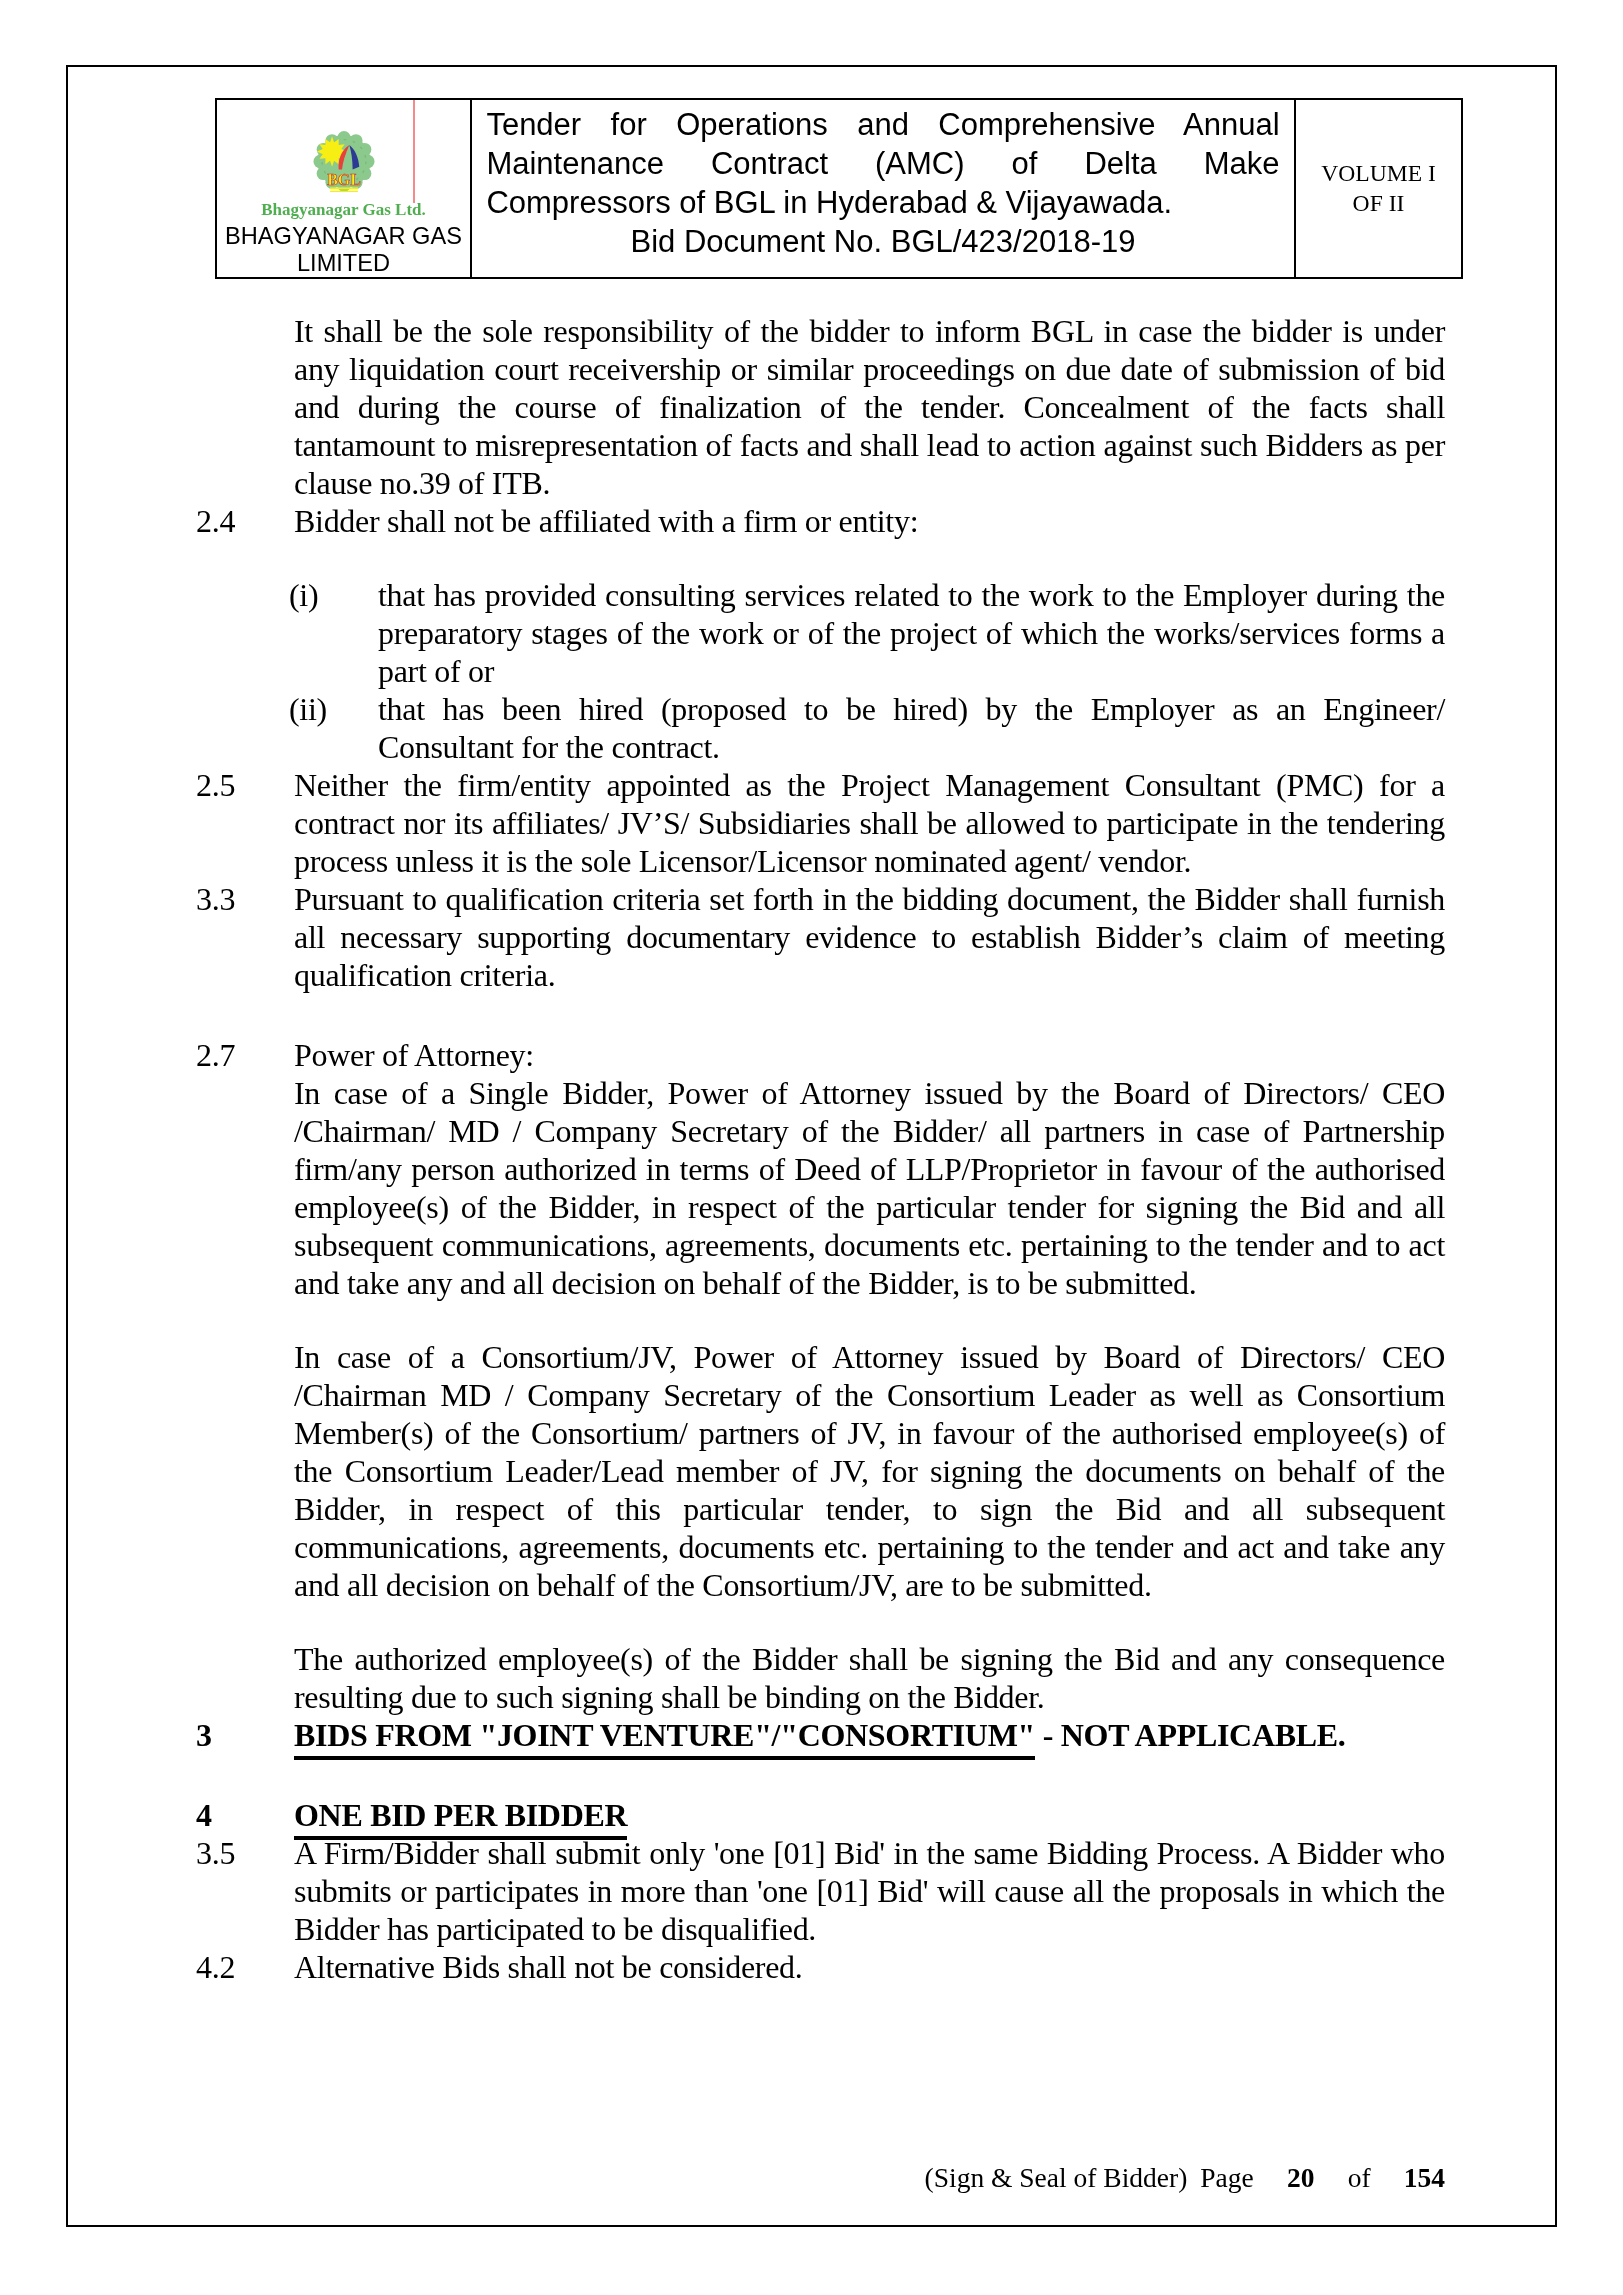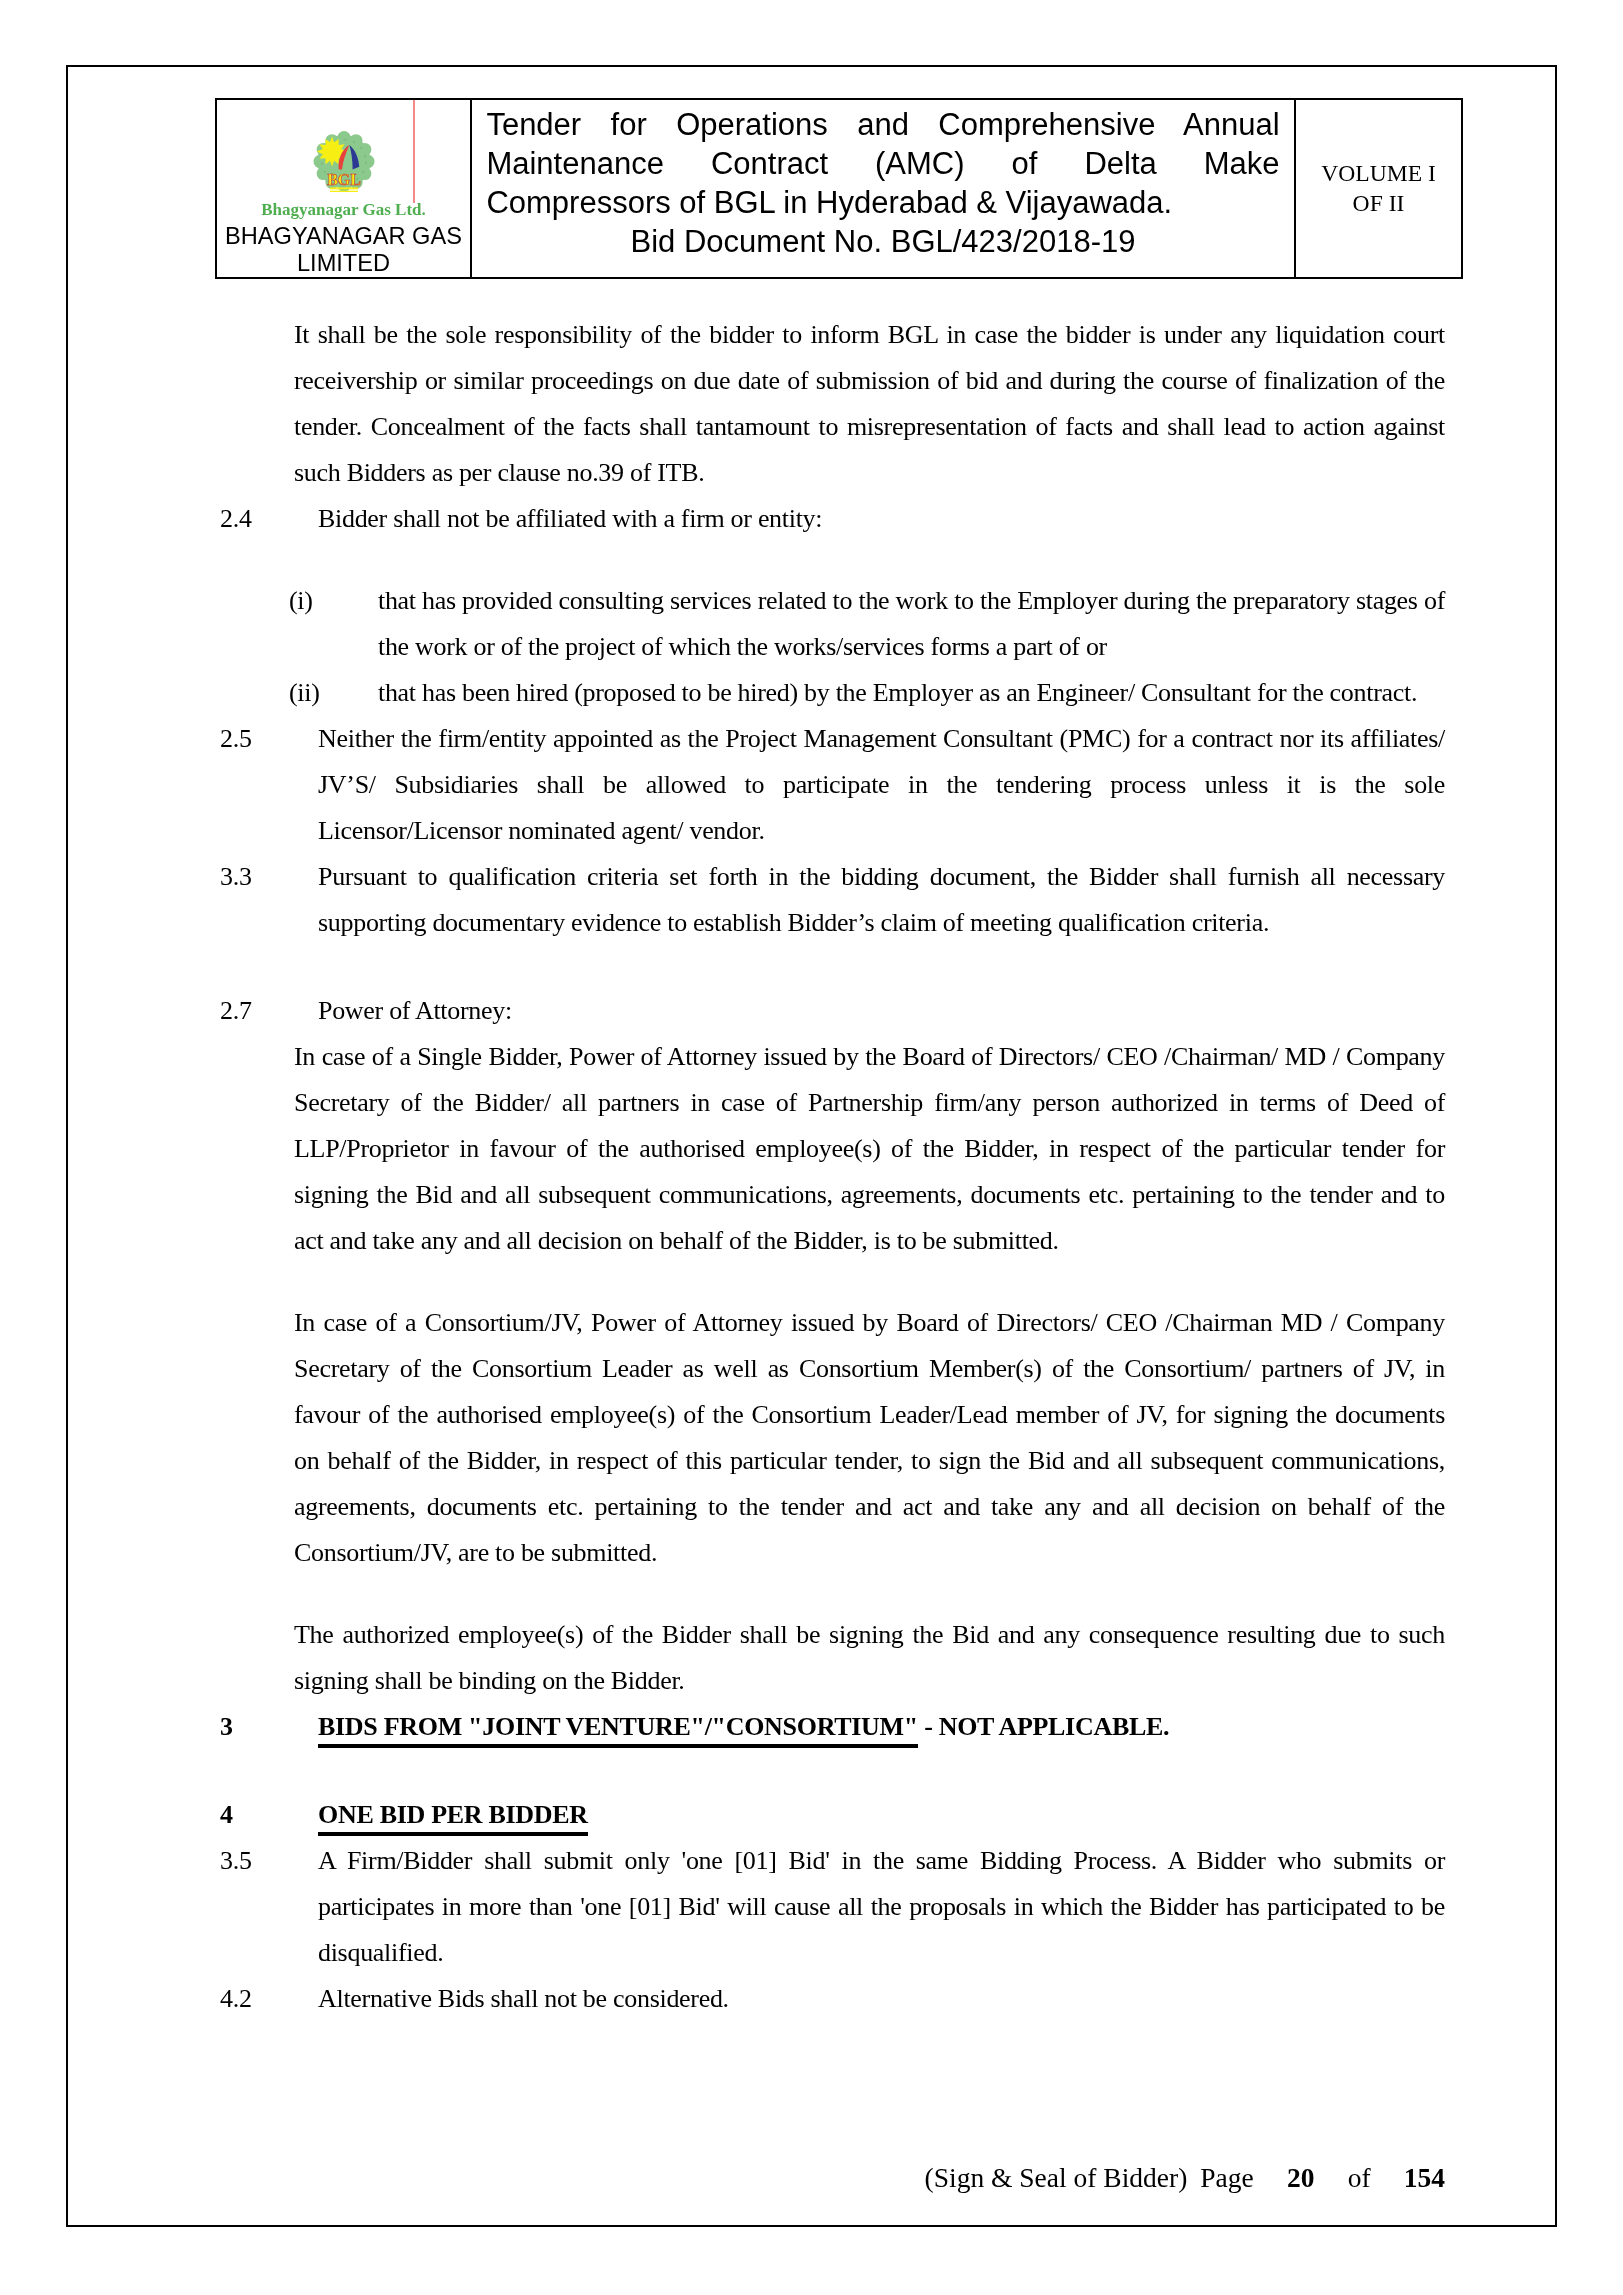--- a/index.html
+++ b/index.html
@@ -61,25 +61,25 @@
   .cell-volume{
     width:165px;flex:none;
     display:flex;align-items:center;justify-content:center;
     font-family:Liberation Serif, serif;
     font-size:23.6px;line-height:30px;
   }
   .volume-text{width:131px;text-align:center;}
   
   .content{
     margin:33px 110px 0 128px;
-    font-size:26px;line-height:46px;
+    font-size:32px;line-height:38px;
     letter-spacing:-0.3px;
   }
   .para-indent{margin-left:98px;text-align:justify;}
-  .row{display:flex;margin-left:24px;}
+  .row{display:flex;}
   .num{width:98px;flex:none;}
   .txt{flex:1;text-align:justify;}
   .subrow{display:flex;margin-left:93px;}
   .slabel{width:89px;flex:none;}
   .stxt{flex:1;text-align:justify;}
   .gap-s{height:36px;}
   .gap-m{height:42px;}
   .bold{font-weight:bold;}
   .h-underline{
     font-weight:bold;

